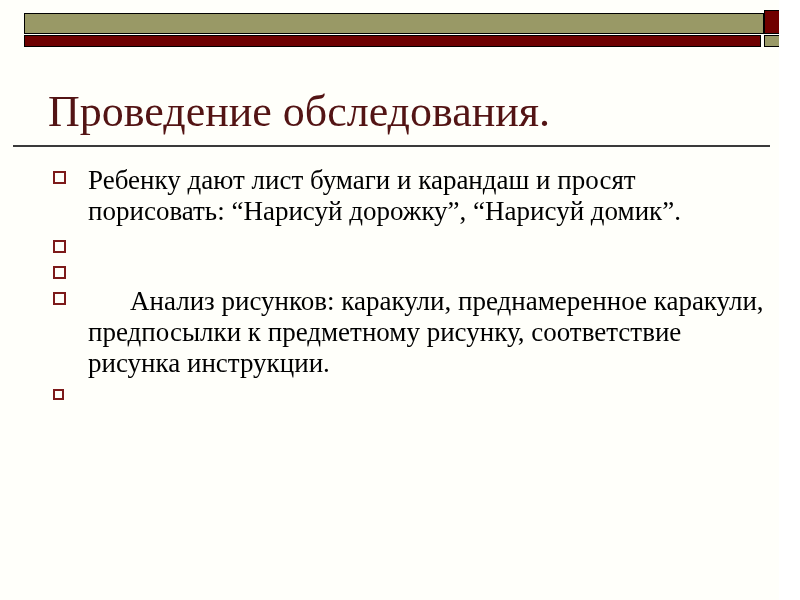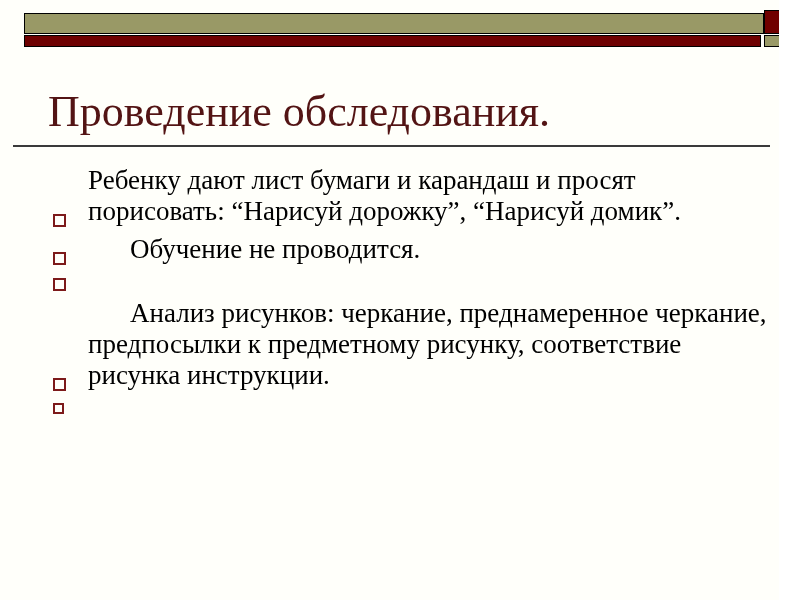--- a/index.html
+++ b/index.html
@@ -68,21 +68,21 @@
   
   .bullets {
     position: absolute;
     left: 0; top: 165px;
     width: 800px;
     margin: 0; padding: 0;
     list-style: none;
   }
   .item {
     display: flex;
-    align-items: flex-end;
+    align-items: flex-start;
     margin-bottom: 7px;
   }
   .marker {
     flex: 0 0 auto;
     width: 13px; height: 13px;
     margin-left: 53px;
     margin-top: 6px;
     border: 2px solid var(--bullet, #7d1a1a);
     box-sizing: border-box;
     background: transparent;
@@ -116,27 +116,26 @@
   <h1 class="title">Проведение обследования.</h1>
   <div class="rule"></div>
 
   <ul class="bullets">
       <li class="item">
         <span class="marker"></span>
         <span class="text">Ребенку дают лист бумаги и карандаш и просят порисовать: “Нарисуй дорожку”, “Нарисуй домик”.</span>
       </li>
       <li class="item">
         <span class="marker"></span>
-        <span class="text indented">Обучение не проводится.</span>
       </li>
       <li class="item">
         <span class="marker"></span>
       </li>
       <li class="item">
         <span class="marker"></span>
-        <span class="text indented">Анализ рисунков: черкание, преднамеренное черкание, предпосылки к предметному рисунку, соответствие рисунка инструкции.</span>
+        <span class="text indented">Анализ рисунков: каракули, преднамеренное каракули, предпосылки к предметному рисунку, соответствие рисунка инструкции.</span>
       </li>
       <li class="item empty">
         <span class="marker"></span>
         <span class="text"></span>
       </li>
     </ul>
 </div>
 
 </body></html>

